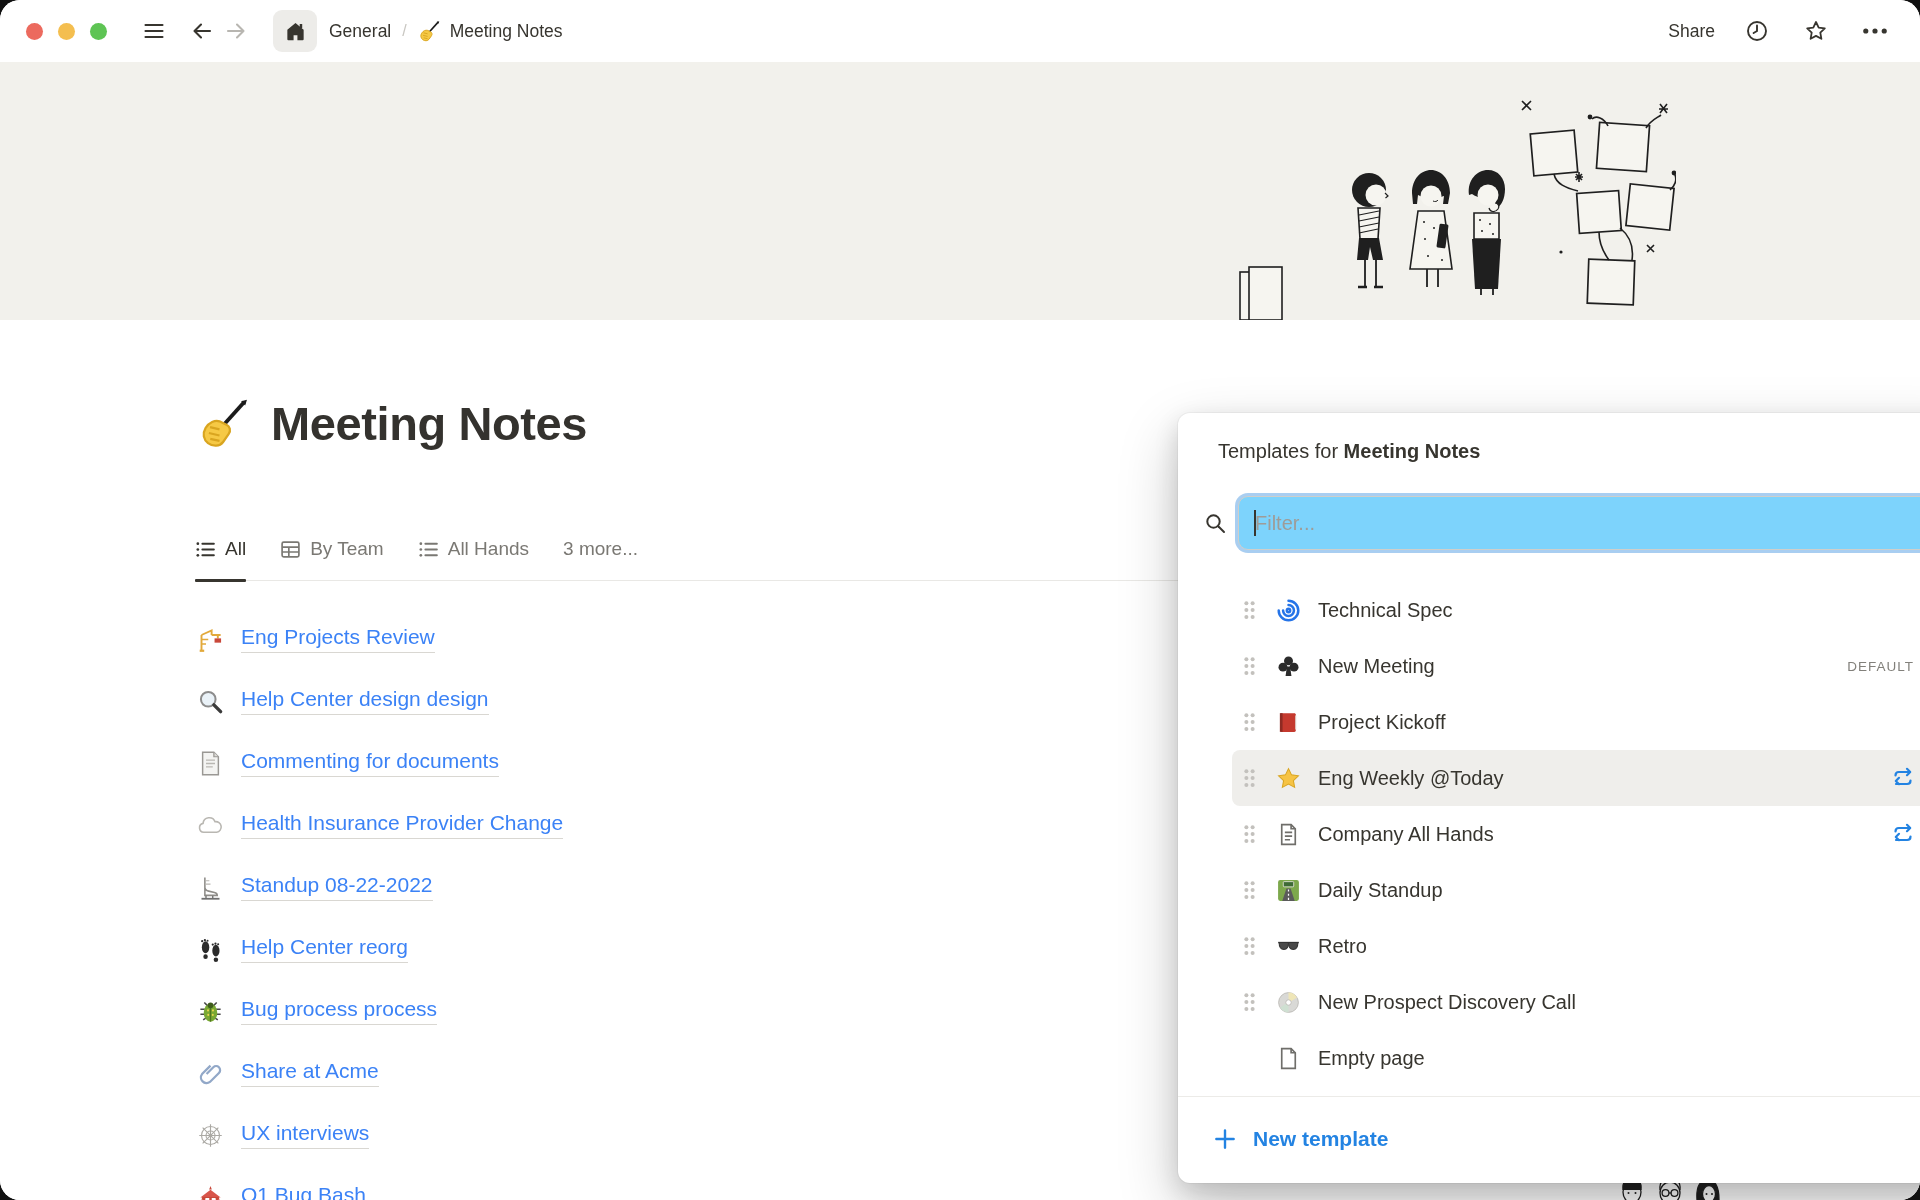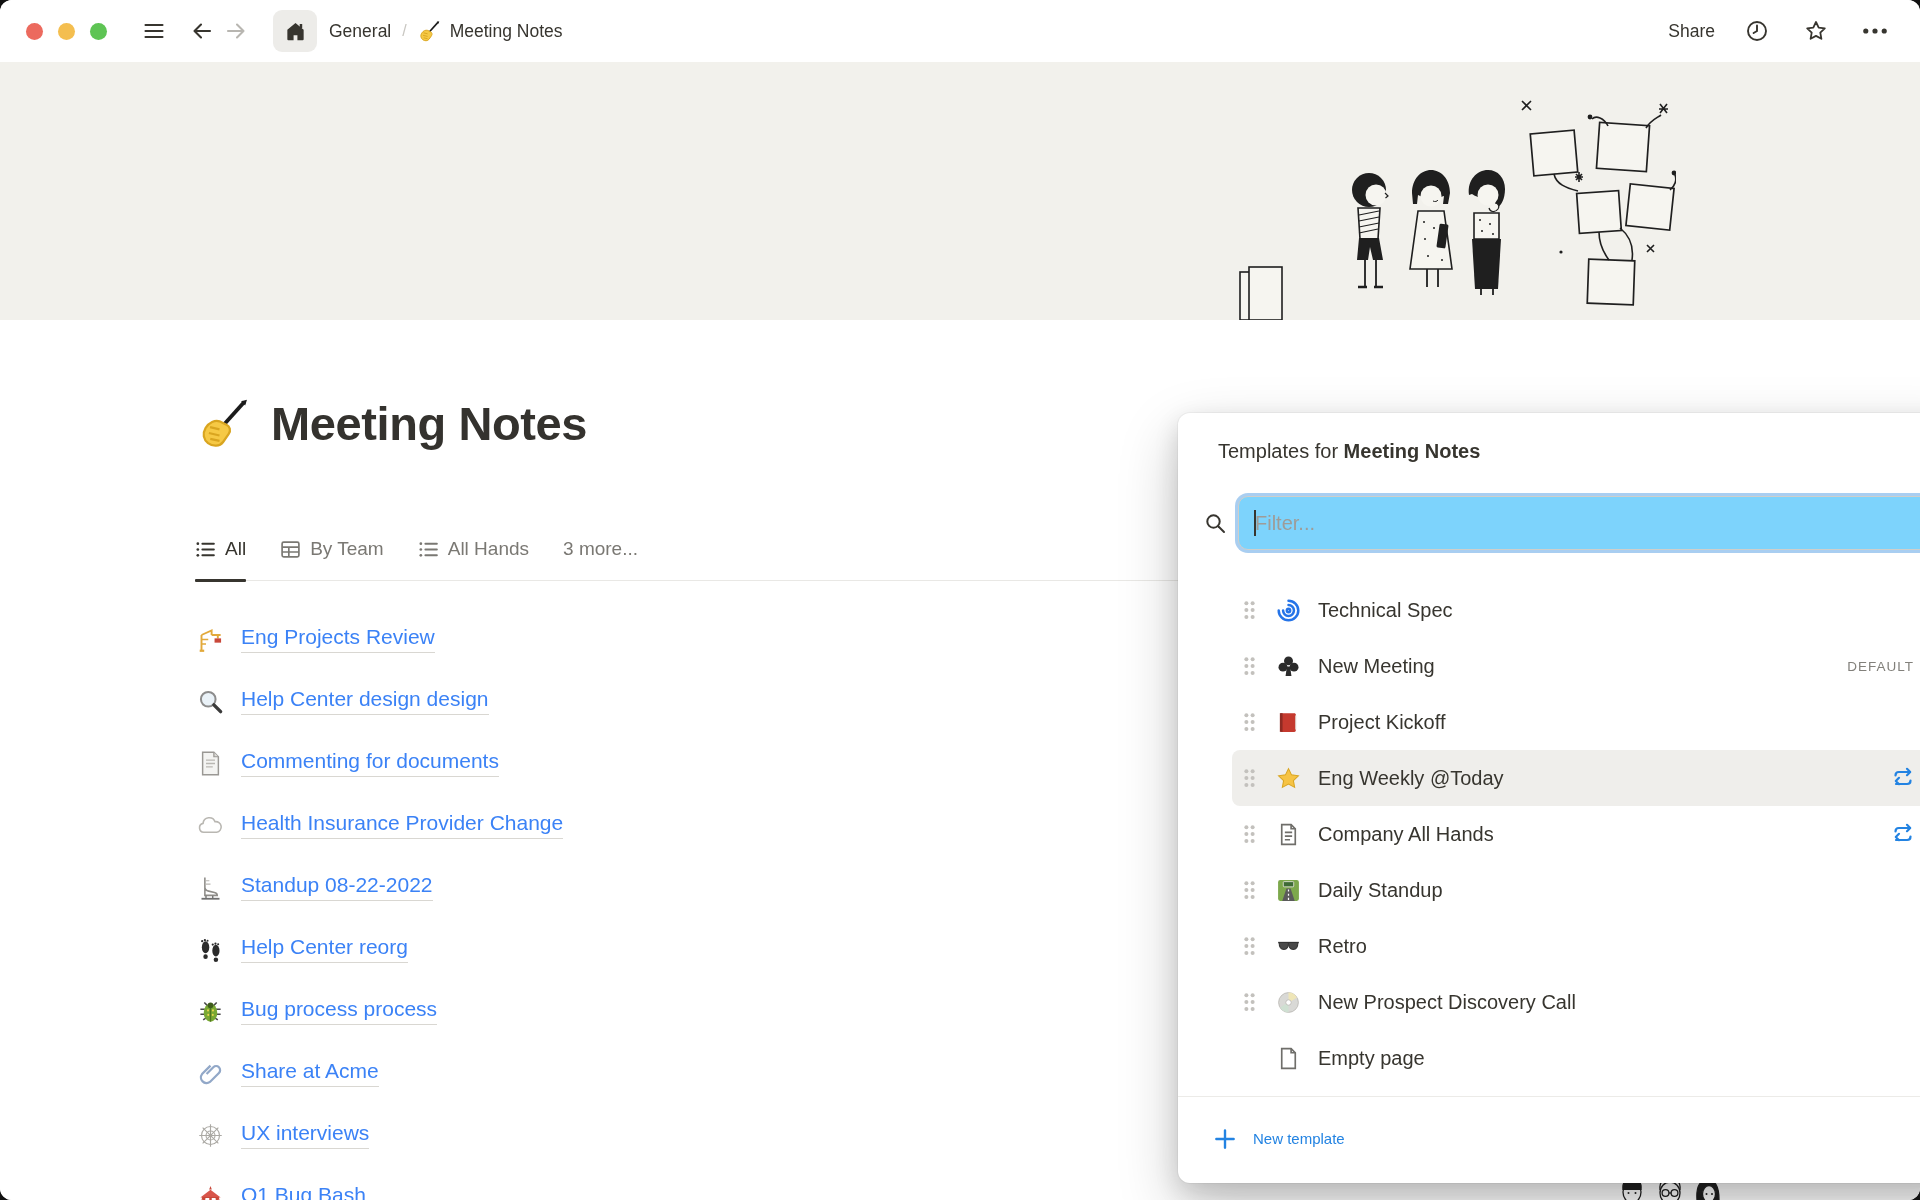--- a/index.html
+++ b/index.html
@@ -1,17 +1,17 @@
 <!DOCTYPE html>
 <html style="--accent: #2383E2; --cover-bg: #F2F1EC; --row-highlight: #EFEEEB;"><head>
 <meta charset="utf-8">
 <style>
   * { box-sizing: border-box; margin: 0; padding: 0; }
   html,body { width:1920px; height:1200px; background:#111; font-family:"Liberation Sans", sans-serif; }
-  .window { position:absolute; inset:0; background:#fff; border-radius:12px; overflow:hidden; color:#37352F; }
+  .window { position:absolute; inset:0; background:#fff; border-radius:20px; overflow:hidden; color:#37352F; }
 
   
   .titlebar { position:absolute; top:0; left:0; right:0; height:62px; background:#fff; display:flex; align-items:center; padding:0 28px 0 26px; z-index:5; }
   .traffic { display:flex; gap:15px; margin-right:30px; }
   .tl { width:17px; height:17px; border-radius:50%; display:inline-block; }
   .tl.red{ background:#EC6A5E; } .tl.yellow{ background:#F4BE4F; } .tl.green{ background:#5EC454; }
   .icon-btn { border:none; background:transparent; width:34px; height:34px; display:flex; align-items:center; justify-content:center; cursor:pointer; }
   .icon-btn svg { width:24px; height:24px; }
   .tb-gap { margin-left:14px; }
   .home-btn { width:44px; height:42px; background:#EDECE9; border-radius:9px; margin-left:20px; }
@@ -76,21 +76,21 @@
   .trow-icon svg { width:25px; height:25px; }
   .trow-label { flex:1; font-size:20px; color:#37352F; }
   .trow-badge { font-size:13.5px; letter-spacing:1px; color:#82807B; margin-right:20px; }
   .trow-repeat { display:flex; margin-right:19px; }
   .trow-repeat svg { width:24px; height:24px; }
   .trow-more { display:flex; cursor:pointer; }
   .trow-more svg { width:28px; height:7px; }
   .popup-divider { height:1px; background:#ECEBE8; margin-top:10px; }
   .popup-footer { display:flex; align-items:center; height:83px; padding:0 34px; gap:15px; cursor:pointer; }
   .plus-ic { display:flex; } .plus-ic svg { width:26px; height:26px; }
-  .new-template-label { font-size:15px; font-weight:400; color:var(--accent,#2383E2); }
+  .new-template-label { font-size:21px; font-weight:700; color:var(--accent,#2383E2); }
 </style>
 </head>
 <body>
 
 <div class="window">
 
   <header class="titlebar">
     <div class="traffic">
       <span class="tl red"></span>
       <span class="tl yellow"></span>

